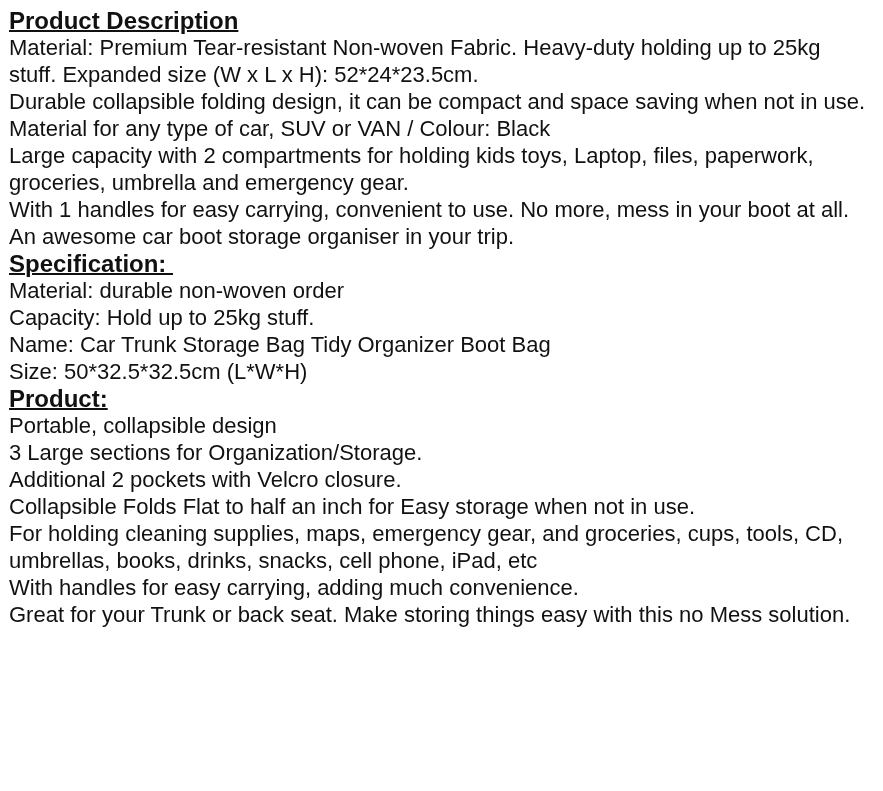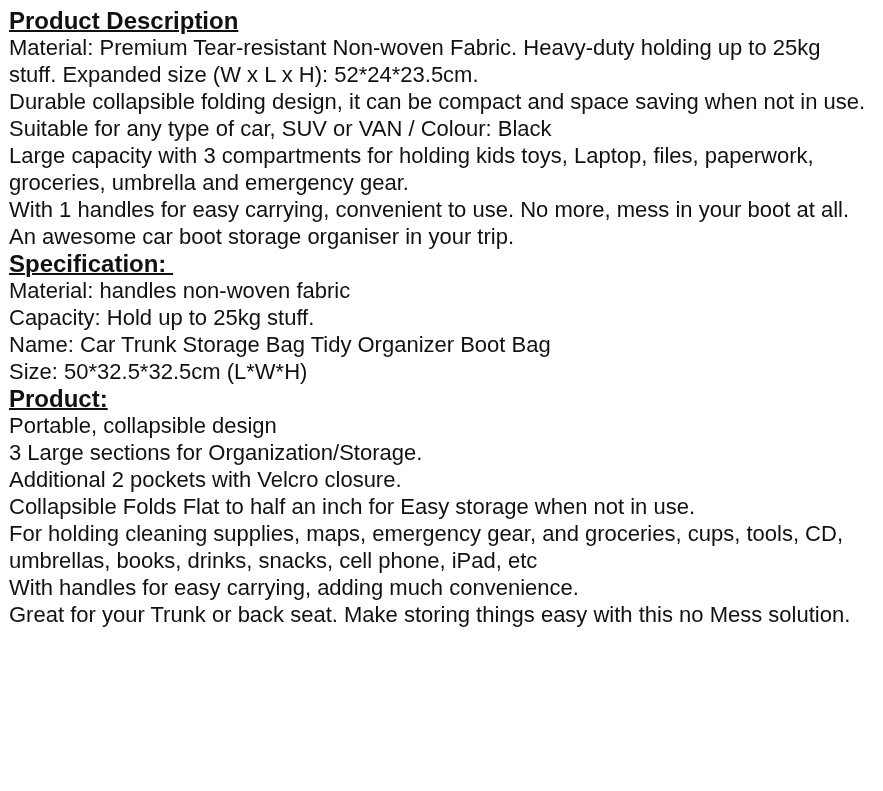--- a/index.html
+++ b/index.html
@@ -32,28 +32,28 @@
   .line {
     margin: 0;
   }
 </style>
 </head>
 <body>
 
 <div class="section">
   <h2 class="heading">Product Description</h2>
   <p class="line">Material: Premium Tear-resistant Non-woven Fabric. Heavy-duty holding up to 25kg stuff. Expanded size (W x L x H): 52*24*23.5cm.</p>
-  <p class="line">Durable collapsible folding design, it can be compact and space saving when not in use. Suitable for any type of car, SUV or VAN / Colour: Black</p>
-  <p class="line">Large capacity with 3 compartments for holding kids toys, Laptop, files, paperwork, groceries, umbrella and emergency gear.</p>
+  <p class="line">Durable collapsible folding design, it can be compact and space saving when not in use. Material for any type of car, SUV or VAN / Colour: Black</p>
+  <p class="line">Large capacity with 2 compartments for holding kids toys, Laptop, files, paperwork, groceries, umbrella and emergency gear.</p>
   <p class="line">With 1 handles for easy carrying, convenient to use. No more, mess in your boot at all. An awesome car boot storage organiser in your trip.</p>
 </div>
 
 <div class="section">
   <h2 class="heading">Specification: </h2>
-  <p class="line">Material: handles non-woven fabric</p>
+  <p class="line">Material: durable non-woven order</p>
   <p class="line">Capacity: Hold up to 25kg stuff.</p>
   <p class="line">Name: Car Trunk Storage Bag Tidy Organizer Boot Bag</p>
   <p class="line">Size: 50*32.5*32.5cm (L*W*H)</p>
 </div>
 
 <div class="section">
   <h2 class="heading">Product:</h2>
   <p class="line">Portable, collapsible design</p>
   <p class="line">3 Large sections for Organization/Storage.</p>
   <p class="line">Additional 2 pockets with Velcro closure.</p>

